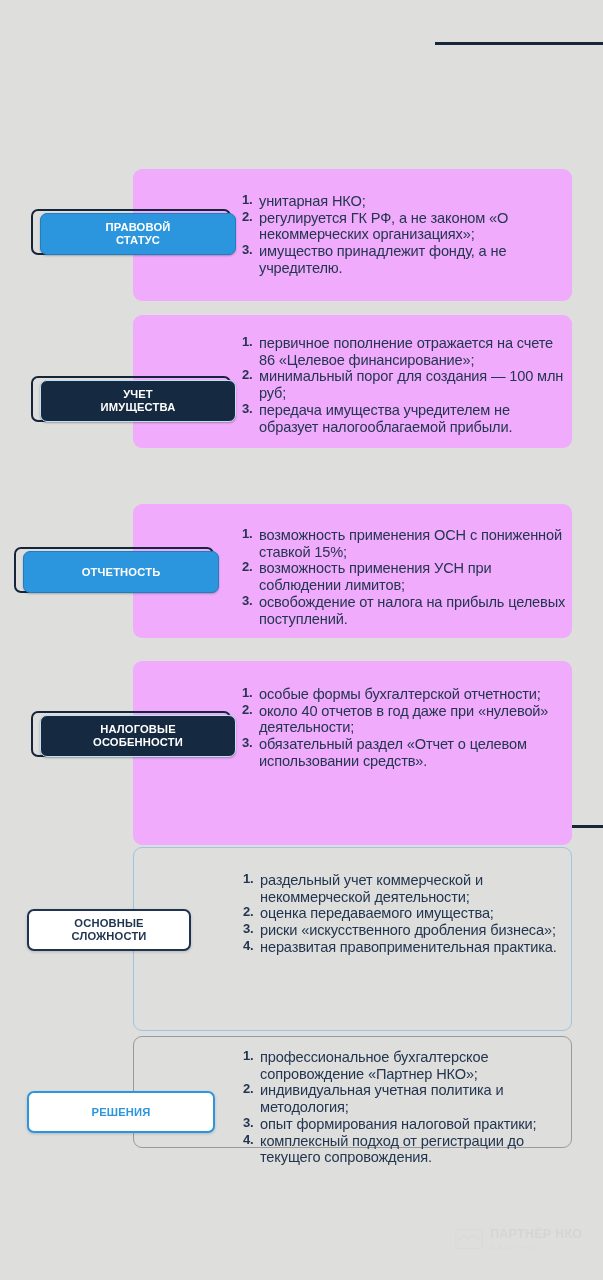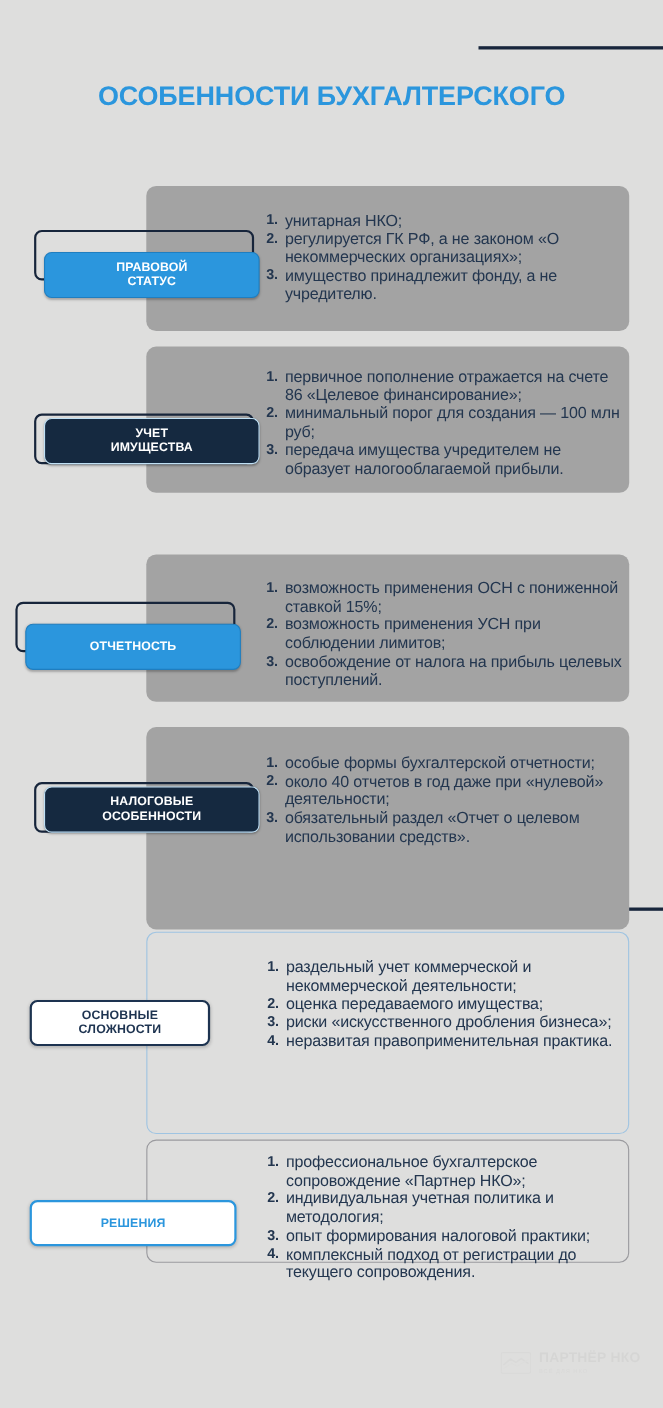--- a/index.html
+++ b/index.html
@@ -48,21 +48,21 @@
     width: 603px;
     height: 0;
   }
 
   
   .card {
     position: absolute;
     left: 133px;
     width: 439px;
     border-radius: 9px;
-    background: #a3a3a3;
+    background: #f0abfc;
   }
   .card--outline {
     background: transparent;
     border: 1.5px solid #9fc4e2;
   }
   .card--outline-gray {
     background: transparent;
     border: 1.5px solid #9a9a9e;
   }
 
@@ -126,21 +126,20 @@
     font-weight: bold;
     line-height: 1.16;
     letter-spacing: 0.15px;
     white-space: pre-line;
   }
   .badge--blue {
     background: #2b96dd;
     color: #ffffff;
     border: 1px solid #1f7ec0;
     box-shadow: 0 1px 2px rgba(0,0,0,.25);
-    margin-top: 16px;
   }
   .badge--navy {
     background: #152940;
     color: #ffffff;
     border: 1.5px solid #bfe0f5;
     box-shadow: 0 1px 2px rgba(0,0,0,.3);
   }
   .badge--white-navy {
     background: #ffffff;
     color: #1d3350;
@@ -184,21 +183,20 @@
     margin-top: 3px;
   }
 </style>
 </head>
 <body>
 
 <div class="rule rule--top"></div>
 <div class="rule rule--middle"></div>
 
 <h1 class="title">
-  <span>ОСОБЕННОСТИ БУХГАЛТЕРСКОГО</span>
 </h1>
 
 <div class="row" style="top:0">
   <div class="card" style="top:169px;height:132px">
     <ol class="items" style="top:24px">
       <li>унитарная НКО;</li>
       <li>регулируется ГК РФ, а не законом «О некоммерческих организациях»;</li>
       <li>имущество принадлежит фонду, а не учредителю.</li>
     </ol>
   </div>

